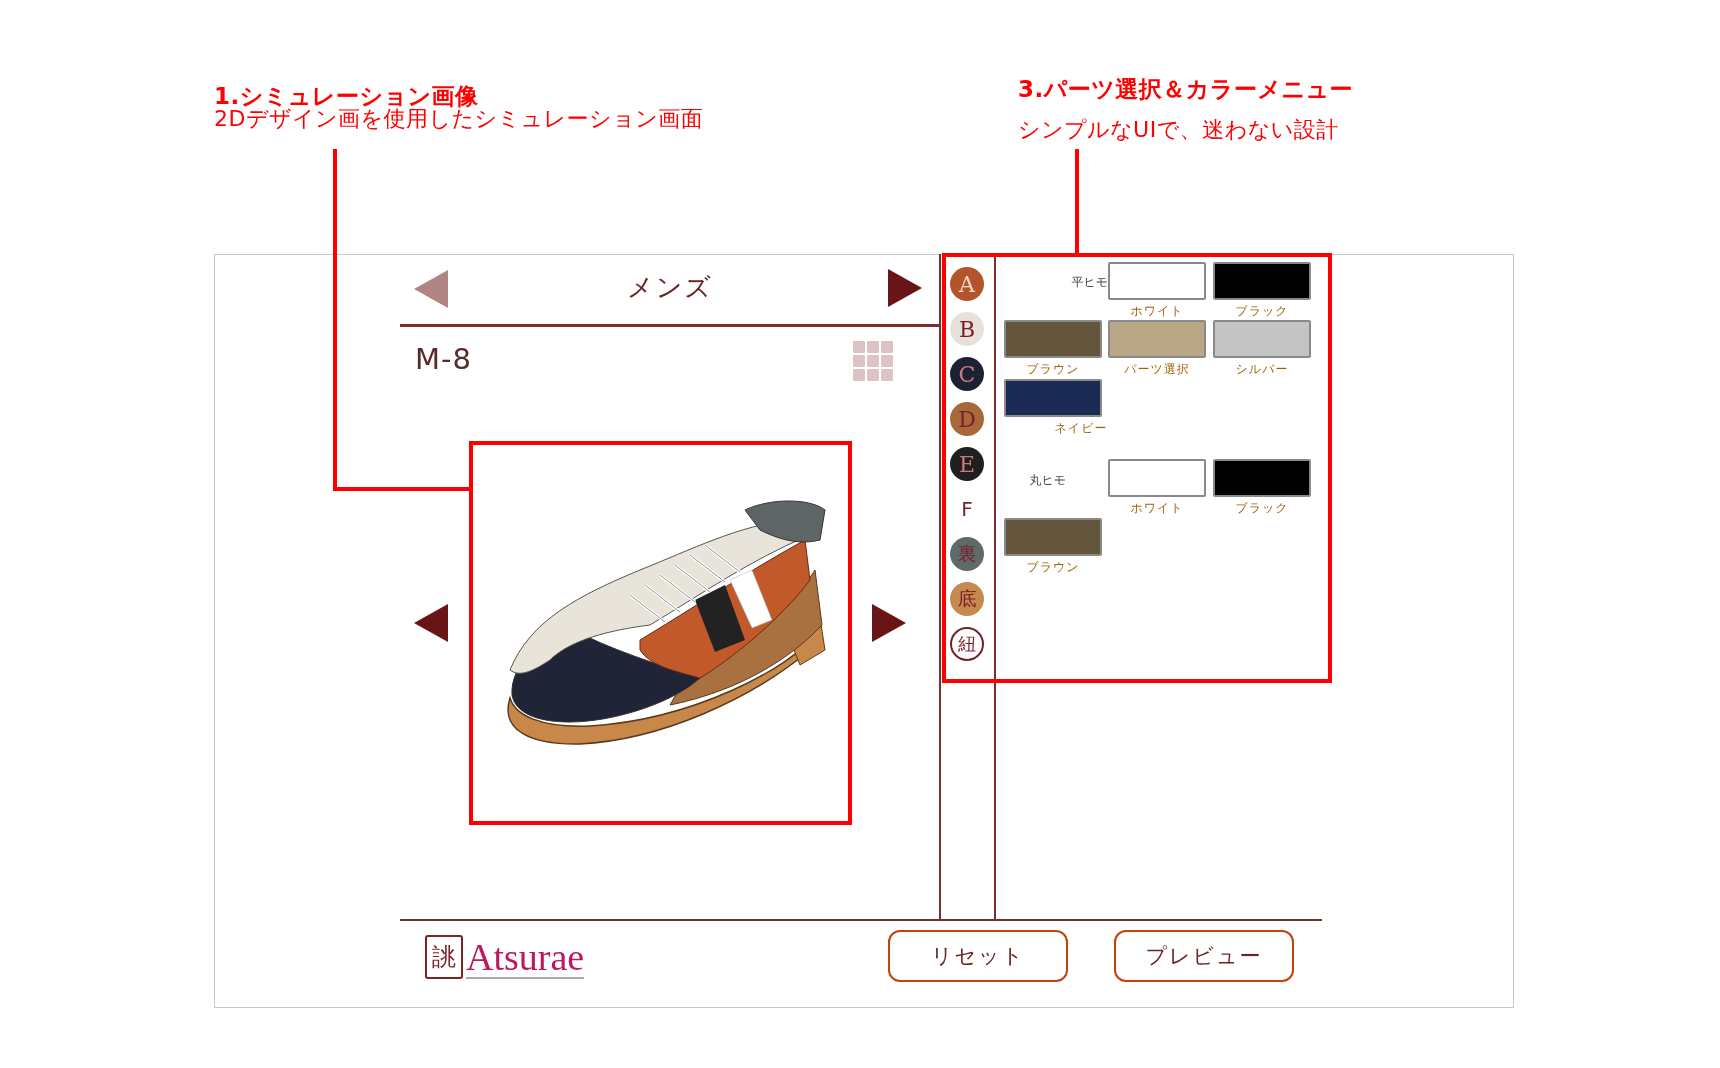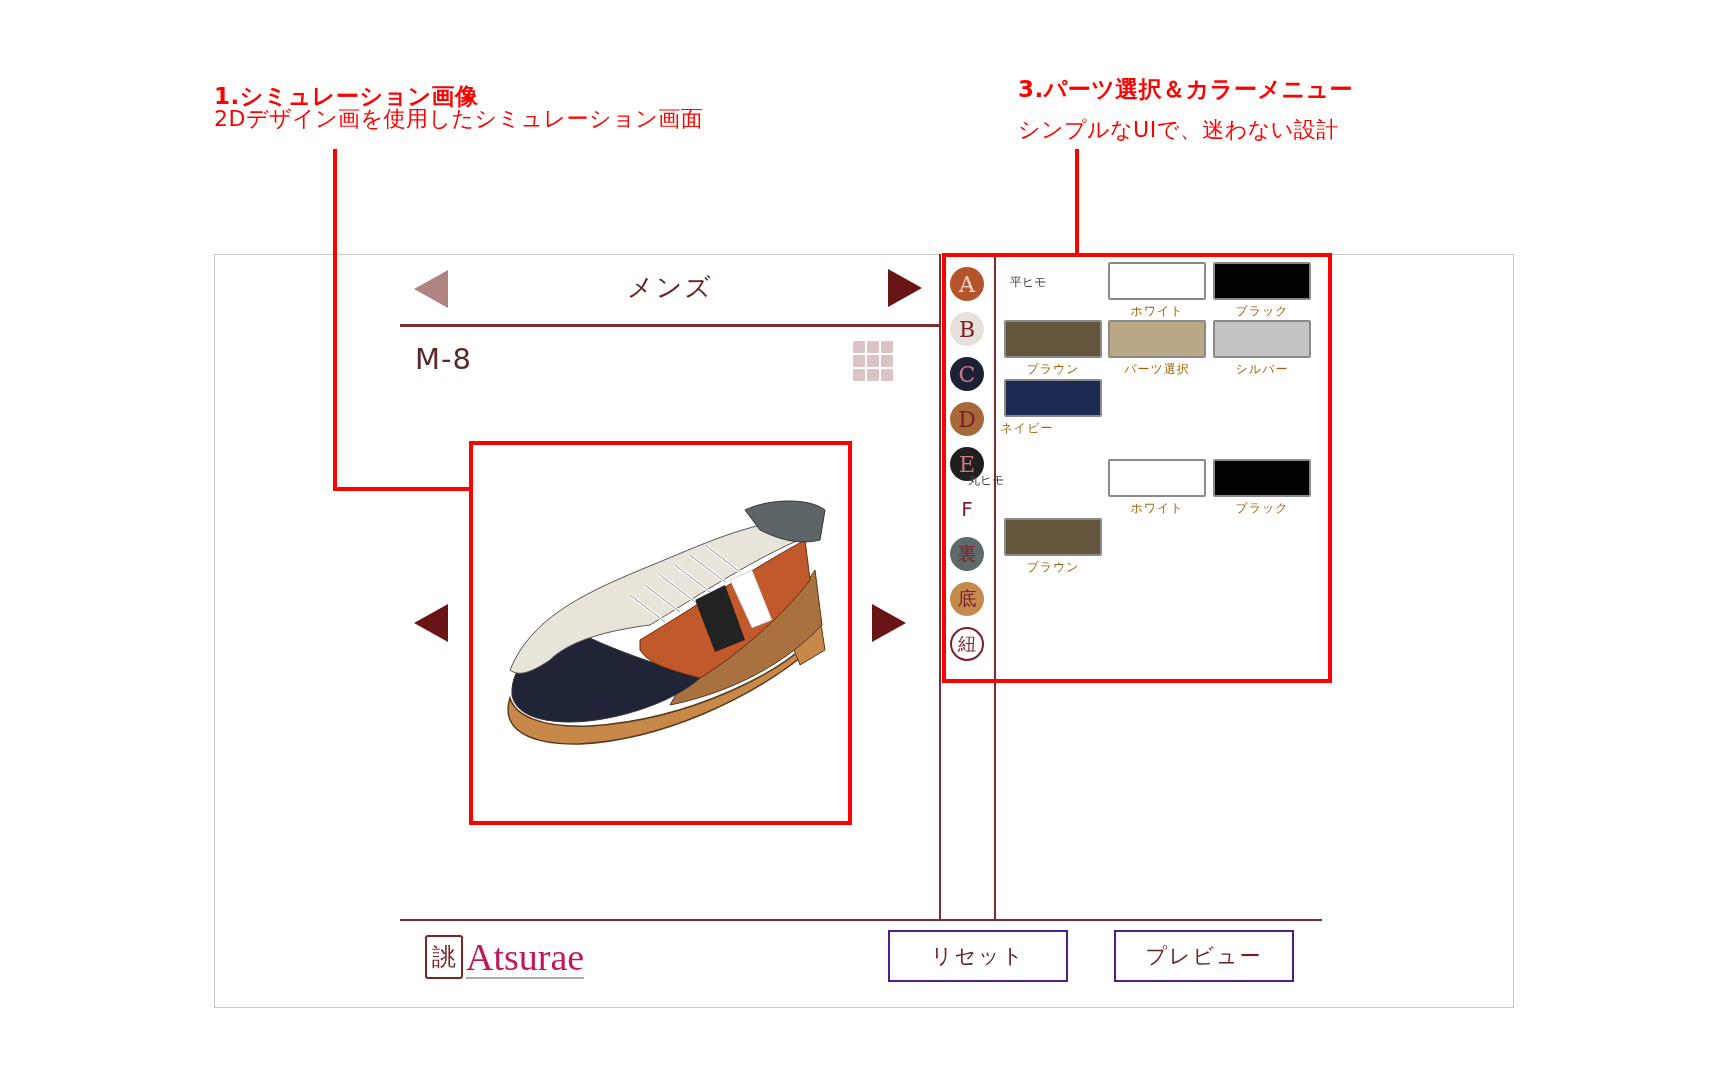--- a/index.html
+++ b/index.html
@@ -27,24 +27,24 @@
   .grid-icon { display: grid; grid-template-columns: repeat(3, 12px); grid-template-rows: repeat(3, 12px); gap: 2px; }
   .grid-icon span { background: #dcc3c5; border-radius: 1px; }
 
   
   .part-tab { width: 34px; height: 34px; border-radius: 50%; display: flex; align-items: center; justify-content: center;
               font-family: "DejaVu Serif", "Liberation Serif", serif; font-size: 22px; color: #7a1f2a; box-sizing: border-box; cursor: pointer; }
 
   
   .swatch { width: 98px; height: 38px; box-sizing: border-box; border: 2px solid #8a8a8a; border-radius: 2px; cursor: pointer; }
   .swatch-label { width: 98px; text-align: center; font-size: 12px; color: #a16207; letter-spacing: 1px; }
-  .group-label { width: 98px; text-align: left; font-size: 12px; color: #444; }
+  .group-label { width: 98px; text-align: right; font-size: 12px; color: #444; }
 
   
-  .btn { border: 2px solid #4c1d95; border-radius: 0; box-sizing: border-box; background: #fff; color: #6a2424;
+  .btn { border: 2px solid #c2410c; border-radius: 12px; box-sizing: border-box; background: #fff; color: #6a2424;
          font-size: 21px; letter-spacing: 2px; display: flex; align-items: center; justify-content: center; cursor: pointer; }
   .logo-mark { width: 38px; height: 44px; border: 2px solid #7a2424; border-radius: 3px; box-sizing: border-box;
                display: flex; align-items: center; justify-content: center; color: #7a2424;
                font-family: "DejaVu Serif", serif; font-size: 24px; }
   .logo-text { font-family: "Liberation Serif", "DejaVu Serif", serif; font-size: 38px; color: #be185d; border-bottom: 2px solid #aaa; line-height: 40px; }
 </style>
 </head>
 <body>
 
 <div class="abs ann-title" style="left:214px; top:81px;">1.シミュレーション画像</div>
@@ -138,21 +138,21 @@
 <div class="abs swatch-label" style="left:1213px; top:303px;">ブラック</div>
 
 <div class="abs swatch" style="left:1004px; top:320px; background:#64553d;"></div>
 <div class="abs swatch-label" style="left:1004px; top:361px;">ブラウン</div>
 <div class="abs swatch" style="left:1108px; top:320px; background:#b9a785;"></div>
 <div class="abs swatch-label" style="left:1108px; top:361px;">パーツ選択</div>
 <div class="abs swatch" style="left:1213px; top:320px; background:#c4c4c4;"></div>
 <div class="abs swatch-label" style="left:1213px; top:361px;">シルバー</div>
 
 <div class="abs swatch" style="left:1004px; top:379px; background:#1b2a52;"></div>
-<div class="abs swatch-label" style="left:978px; top:420px;text-align:center;">ネイビー</div>
+<div class="abs swatch-label" style="left:1032px; top:420px;text-align:center;">ネイビー</div>
 
 <div class="abs group-label" style="left:968px; top:472px;">丸ヒモ</div>
 <div class="abs swatch" style="left:1108px; top:459px; background:#ffffff;"></div>
 <div class="abs swatch-label" style="left:1108px; top:500px;">ホワイト</div>
 <div class="abs swatch" style="left:1213px; top:459px; background:#000000;"></div>
 <div class="abs swatch-label" style="left:1213px; top:500px;">ブラック</div>
 <div class="abs swatch" style="left:1004px; top:518px; background:#64553d;"></div>
 <div class="abs swatch-label" style="left:1004px; top:559px;">ブラウン</div>
 
 <div class="abs maroon-line" style="left:400px; top:919px; width:922px; height:2px;"></div>

